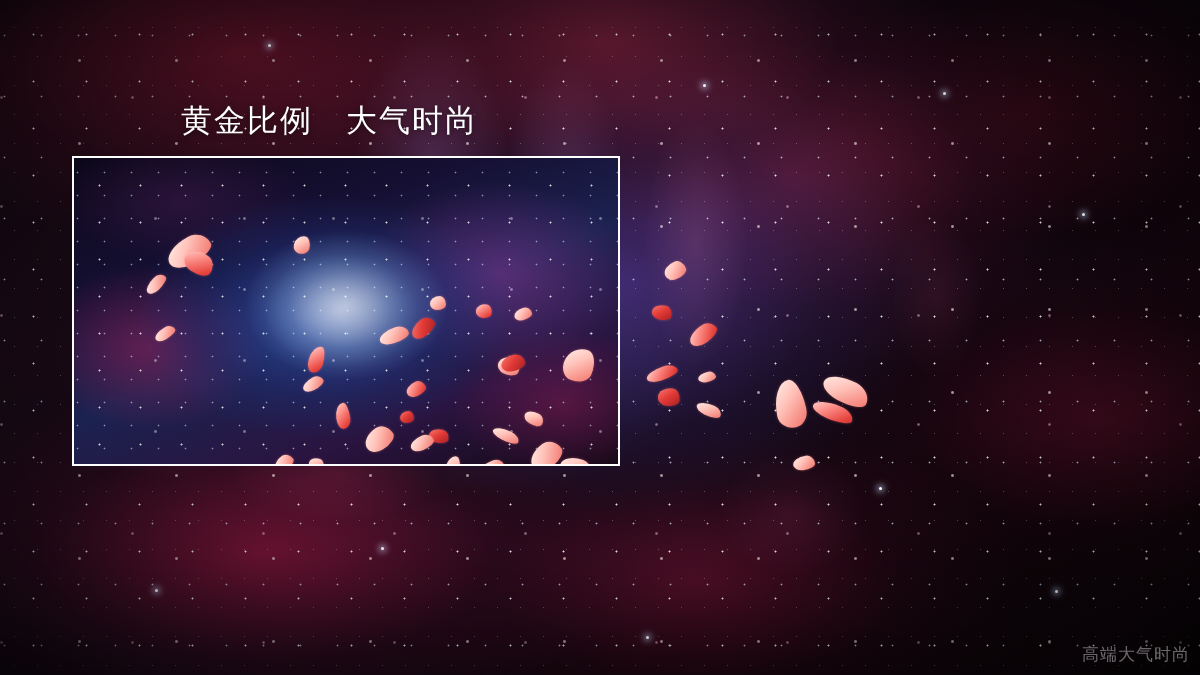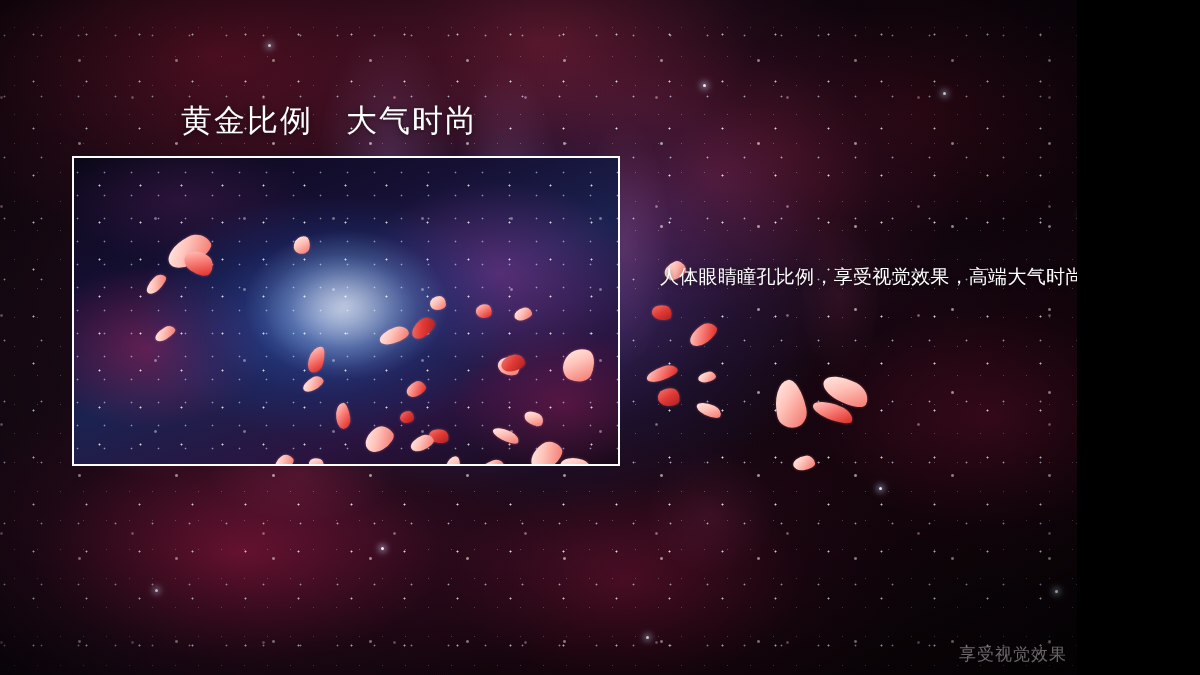--- a/index.html
+++ b/index.html
@@ -3,21 +3,21 @@
 <meta charset="utf-8">
 <title>黄金比例 大气时尚</title>
 <style>
   html, body {
     margin: 0;
     padding: 0;
     background: #000;
   }
   .slide {
     position: relative;
-    width: 1077px;
+    width: 1200px;
     height: 675px;
     overflow: hidden;
     background-color: #0a0509;
     font-family: "Liberation Sans", "DejaVu Sans", sans-serif;
     user-select: none;
   }
 
   
   .bg-layer {
     position: absolute;
@@ -253,18 +253,17 @@
     <div class="petal pale" style="left:440px; top:150px; width:18px; height:12px; transform:rotate(-14deg);"></div>
     <div class="petal pale" style="left:450px; top:254px; width:20px; height:13px; transform:rotate(30deg);"></div>
     <div class="petal pale" style="left:406px; top:303px; width:24px; height:12px; transform:rotate(-20deg);"></div>
     <div class="petal pale" style="left:356px; top:138px; width:16px; height:14px; transform:rotate(0deg);"></div>
     <div class="petal pale" style="left:200px; top:298px; width:20px; height:14px; transform:rotate(-34deg);"></div>
   </div>
 
   <div class="slide-title">黄金比例　大气时尚</div>
 
   <div class="body-text">
-    <div class="body-line">人体眼睛瞳孔比例，享受视觉效果，高端大气时尚</div>
   </div>
 
-  <div class="watermark">享受视觉效果</div>
+  <div class="watermark">高端大气时尚</div>
 
 </div>
 
 </body></html>

